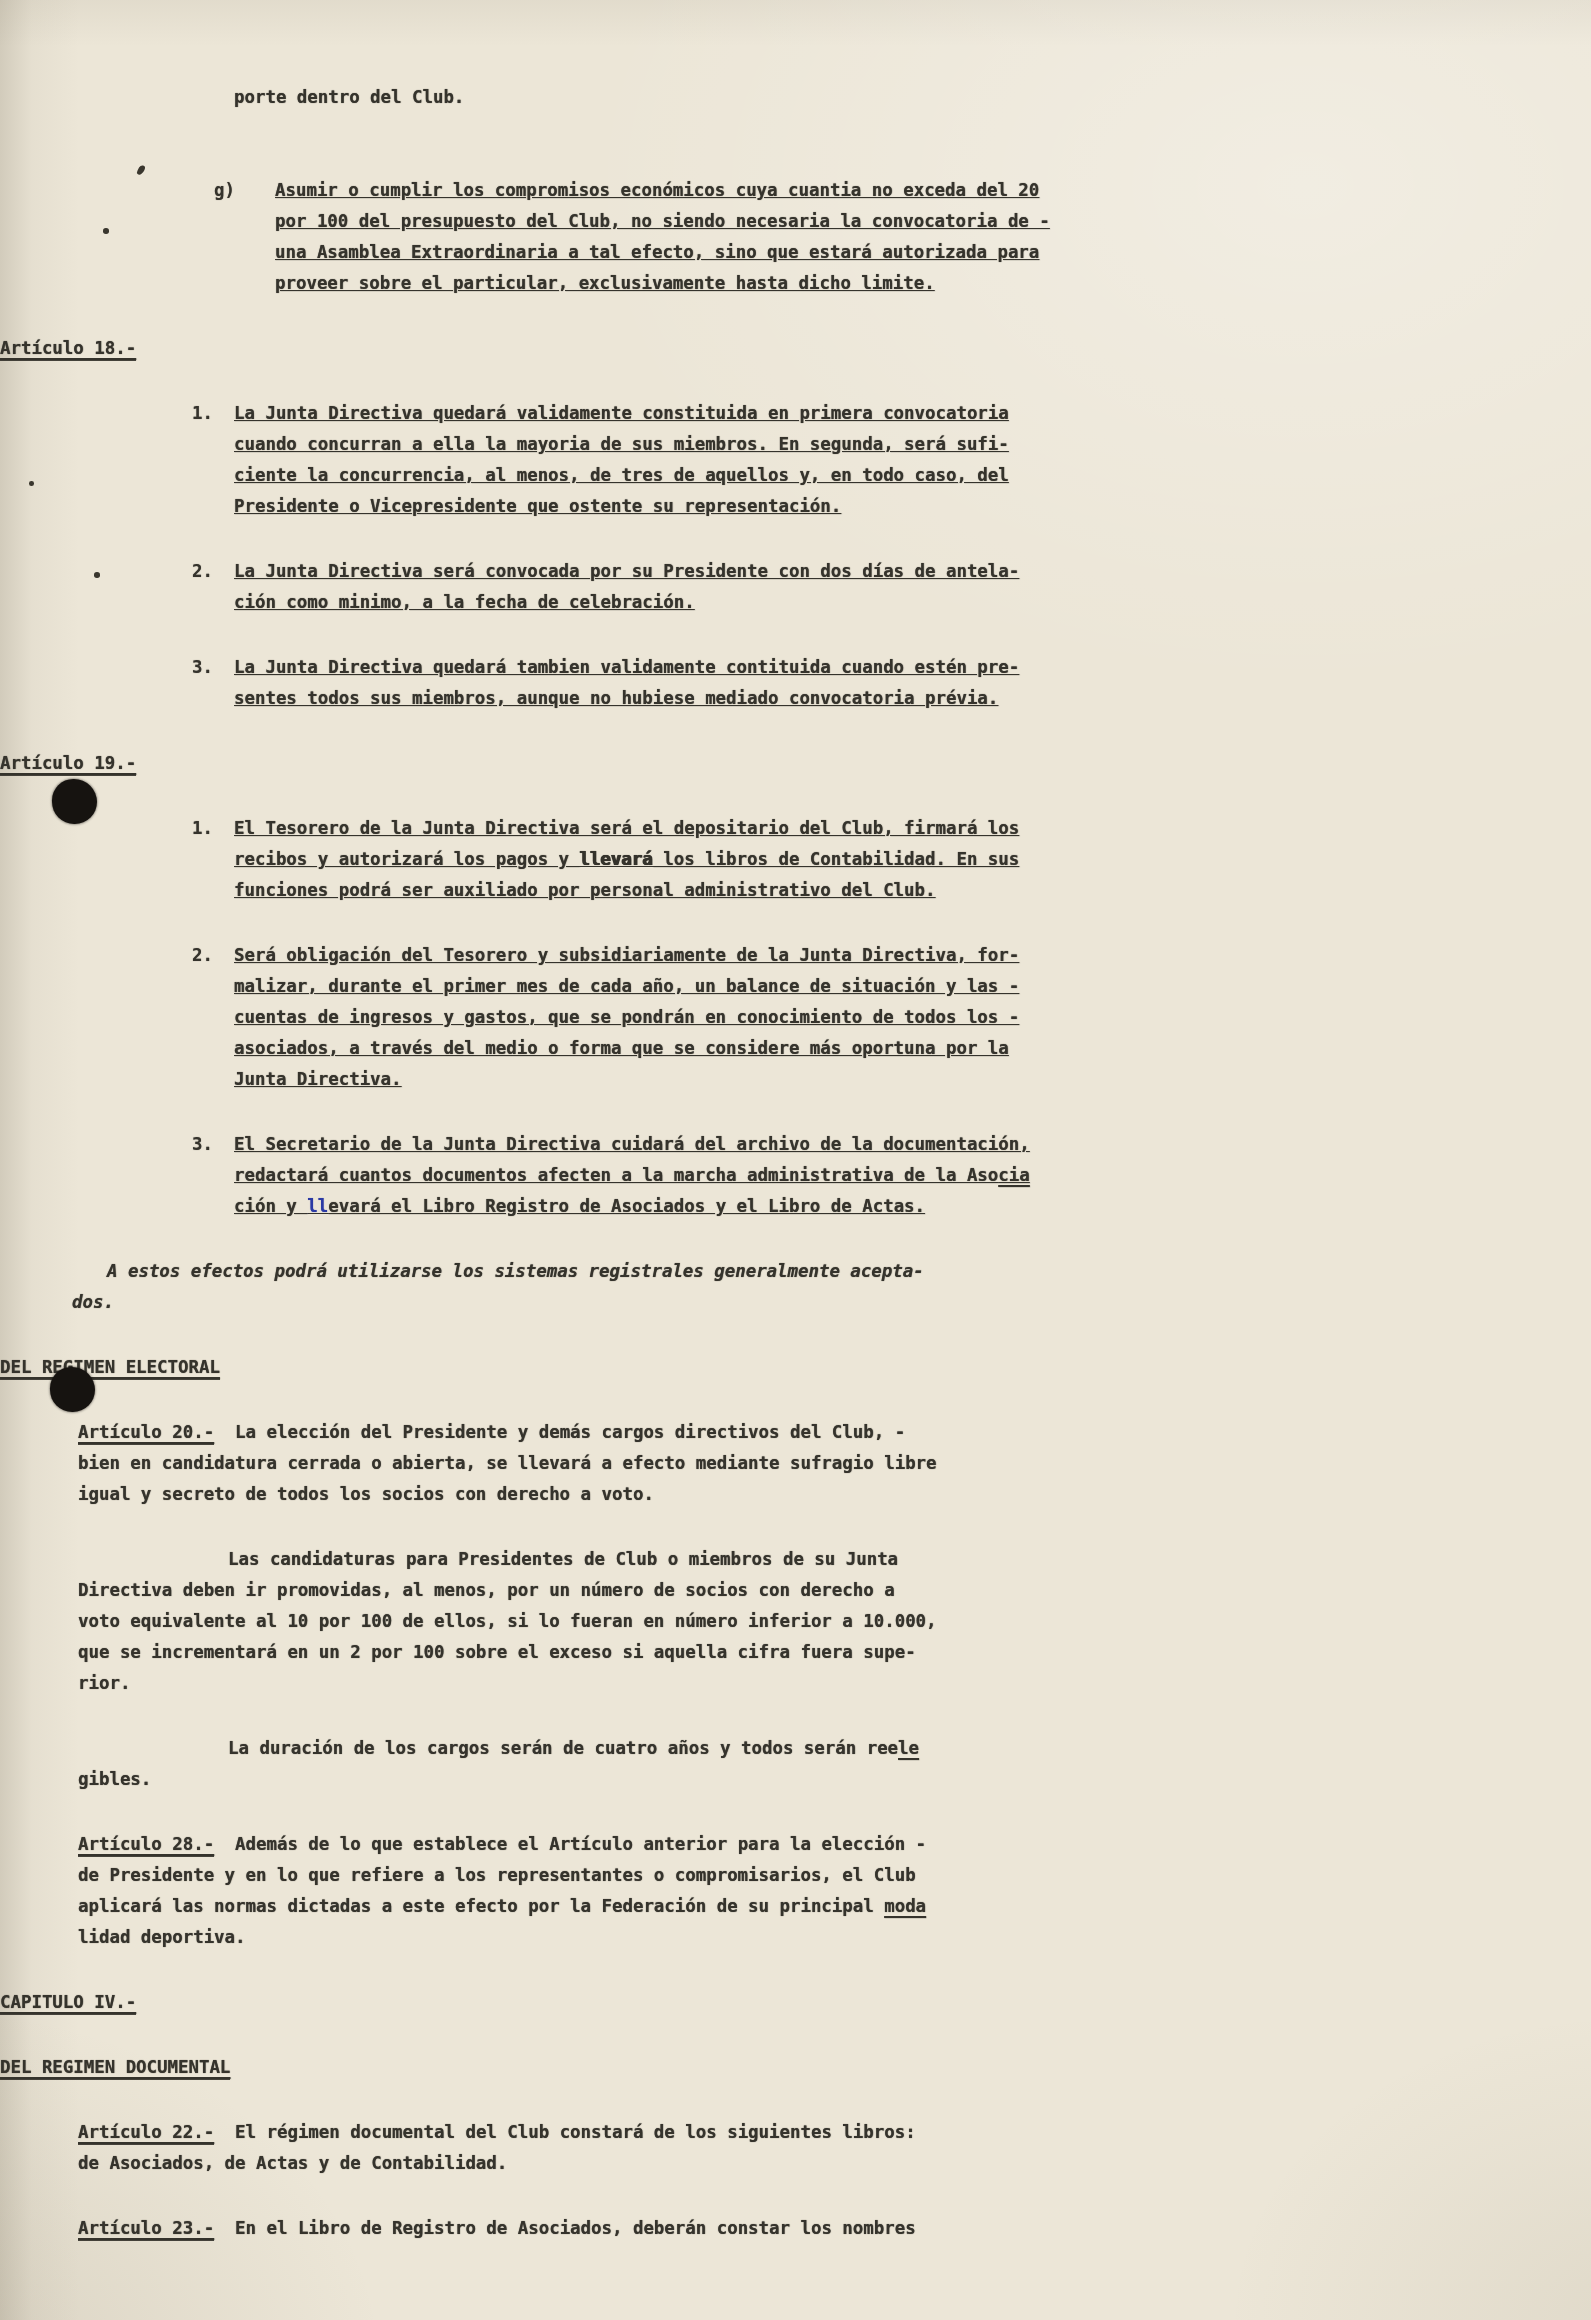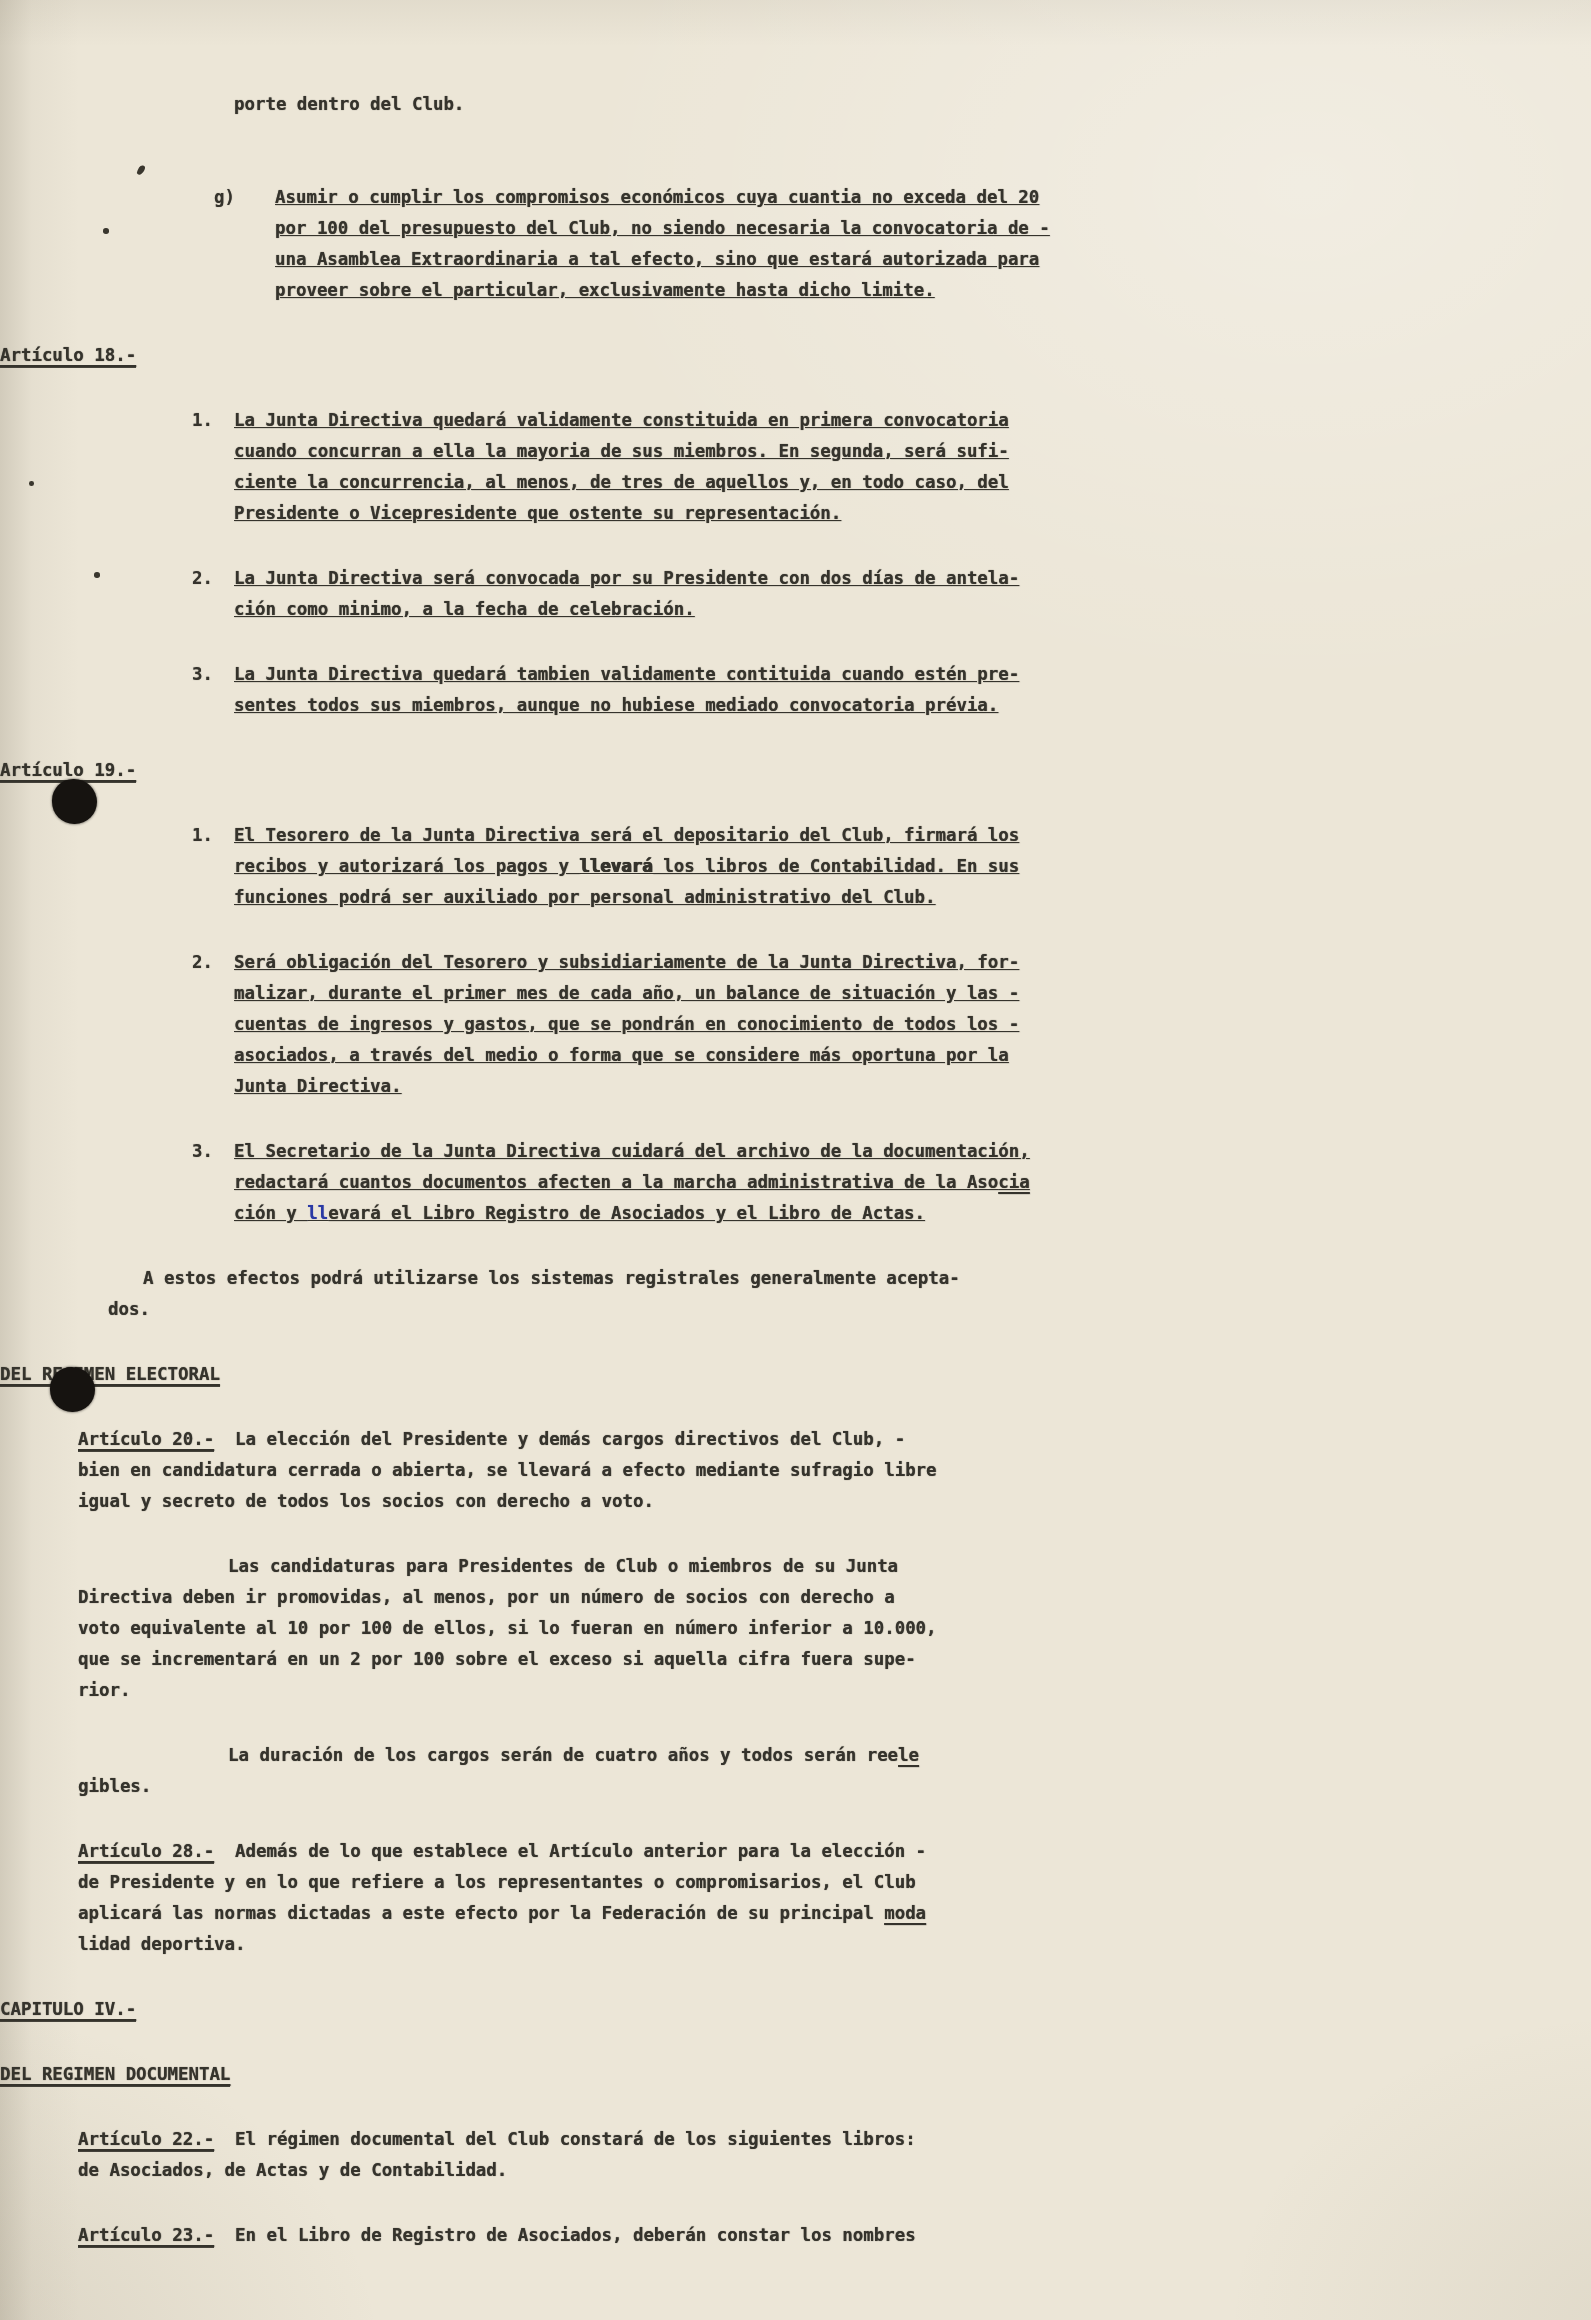--- a/index.html
+++ b/index.html
@@ -17,27 +17,27 @@
       linear-gradient(90deg, rgba(105,96,76,0.20), rgba(105,96,76,0.05) 2%, rgba(105,96,76,0) 5%),
       linear-gradient(180deg, rgba(105,96,76,0.08), rgba(105,96,76,0) 2%),
       #ece6d7;
     font-family:"DejaVu Sans Mono","Liberation Mono",monospace;
     font-size:17.4px;
     font-weight:700;
     line-height:31px;
     color:#35332c;
   }
 
-  .textlayer { position:relative;margin-top:7px; }
+  .textlayer { position:relative; }
   .block { margin-bottom:34px; }
   .ptext { white-space:pre-wrap; text-shadow:0 0 0.9px rgba(53,51,44,0.65), 0.4px 0.4px 0.7px rgba(53,51,44,0.35); }
 
   .cont        { padding-left:234px; margin-bottom:62px; }
   .heading     { }
-  .body        { padding-left:108px; }
+  .body        { padding-left:72px;font-style:italic; }
   .artpara     { padding-left:78px; }
   .item-g      { padding-left:214px; display:flex; }
   .item-num    { padding-left:192px; display:flex; }
   .item-g  > .marker { flex:0 0 61px; }
   .item-num> .marker { flex:0 0 42px; }
   .marker { text-shadow:0 0 0.9px rgba(53,51,44,0.65); }
   .item-g > .ptext, .item-num > .ptext { flex:1 1 auto;text-decoration:underline; }
 
   .indent-sm > .ptext { text-indent:35px; }
   .indent-lg > .ptext { text-indent:150px; }

